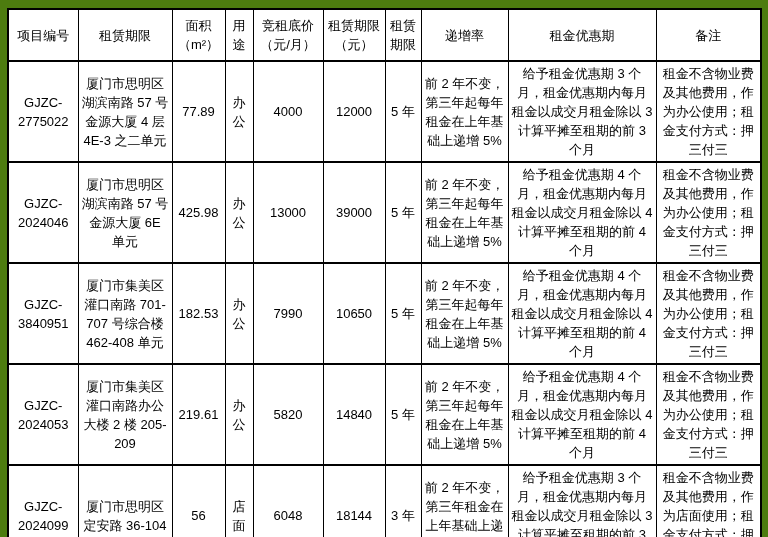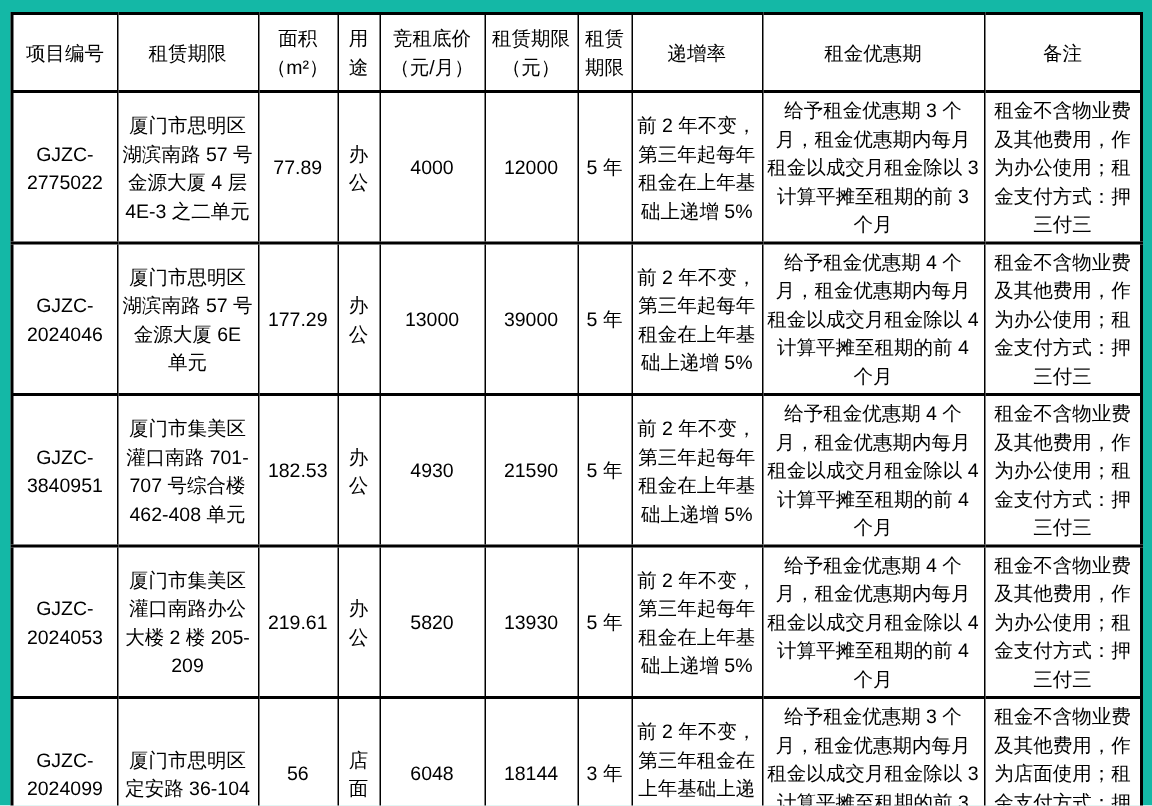--- a/index.html
+++ b/index.html
@@ -7,21 +7,21 @@
     padding: 0;
     background: #ffffff;
     color: #000000;
     font-family: "Liberation Sans", "DejaVu Sans", sans-serif;
   }
   .page {
     width: 768px;
     height: 537px;
     box-sizing: border-box;
     padding: 8px 7px;
-    background: #14b8a6;
+    background: #4d7c0f;
   }
   table.listing {
     border-collapse: collapse;
     table-layout: fixed;
     width: 753px;
     background: #ffffff;
     border: 2px solid #000000;
   }
   table.listing th,
   table.listing td {
@@ -85,48 +85,48 @@
           <td>4000</td>
           <td>12000</td>
           <td>5 年</td>
           <td>前 2 年不变，第三年起每年租金在上年基础上递增 5%</td>
           <td>给予租金优惠期 3 个月，租金优惠期内每月租金以成交月租金除以 3 计算平摊至租期的前 3 个月</td>
           <td>租金不含物业费及其他费用，作为办公使用；租金支付方式：押三付三</td>
         </tr>
         <tr>
           <td>GJZC-2024046</td>
           <td>厦门市思明区湖滨南路 57 号金源大厦 6E 单元</td>
-          <td>177.29</td>
+          <td>425.98</td>
           <td>办公</td>
           <td>13000</td>
           <td>39000</td>
           <td>5 年</td>
           <td>前 2 年不变，第三年起每年租金在上年基础上递增 5%</td>
           <td>给予租金优惠期 4 个月，租金优惠期内每月租金以成交月租金除以 4 计算平摊至租期的前 4 个月</td>
           <td>租金不含物业费及其他费用，作为办公使用；租金支付方式：押三付三</td>
         </tr>
         <tr>
           <td>GJZC-3840951</td>
           <td>厦门市集美区灌口南路 701-707 号综合楼 462-408 单元</td>
           <td>182.53</td>
           <td>办公</td>
-          <td>4930</td>
-          <td>21590</td>
+          <td>7990</td>
+          <td>10650</td>
           <td>5 年</td>
           <td>前 2 年不变，第三年起每年租金在上年基础上递增 5%</td>
           <td>给予租金优惠期 4 个月，租金优惠期内每月租金以成交月租金除以 4 计算平摊至租期的前 4 个月</td>
           <td>租金不含物业费及其他费用，作为办公使用；租金支付方式：押三付三</td>
         </tr>
         <tr>
           <td>GJZC-2024053</td>
           <td>厦门市集美区灌口南路办公大楼 2 楼 205-209</td>
           <td>219.61</td>
           <td>办公</td>
           <td>5820</td>
-          <td>13930</td>
+          <td>14840</td>
           <td>5 年</td>
           <td>前 2 年不变，第三年起每年租金在上年基础上递增 5%</td>
           <td>给予租金优惠期 4 个月，租金优惠期内每月租金以成交月租金除以 4 计算平摊至租期的前 4 个月</td>
           <td>租金不含物业费及其他费用，作为办公使用；租金支付方式：押三付三</td>
         </tr>
         <tr>
           <td>GJZC-2024099</td>
           <td>厦门市思明区定安路 36-104</td>
           <td>56</td>
           <td>店面</td>

